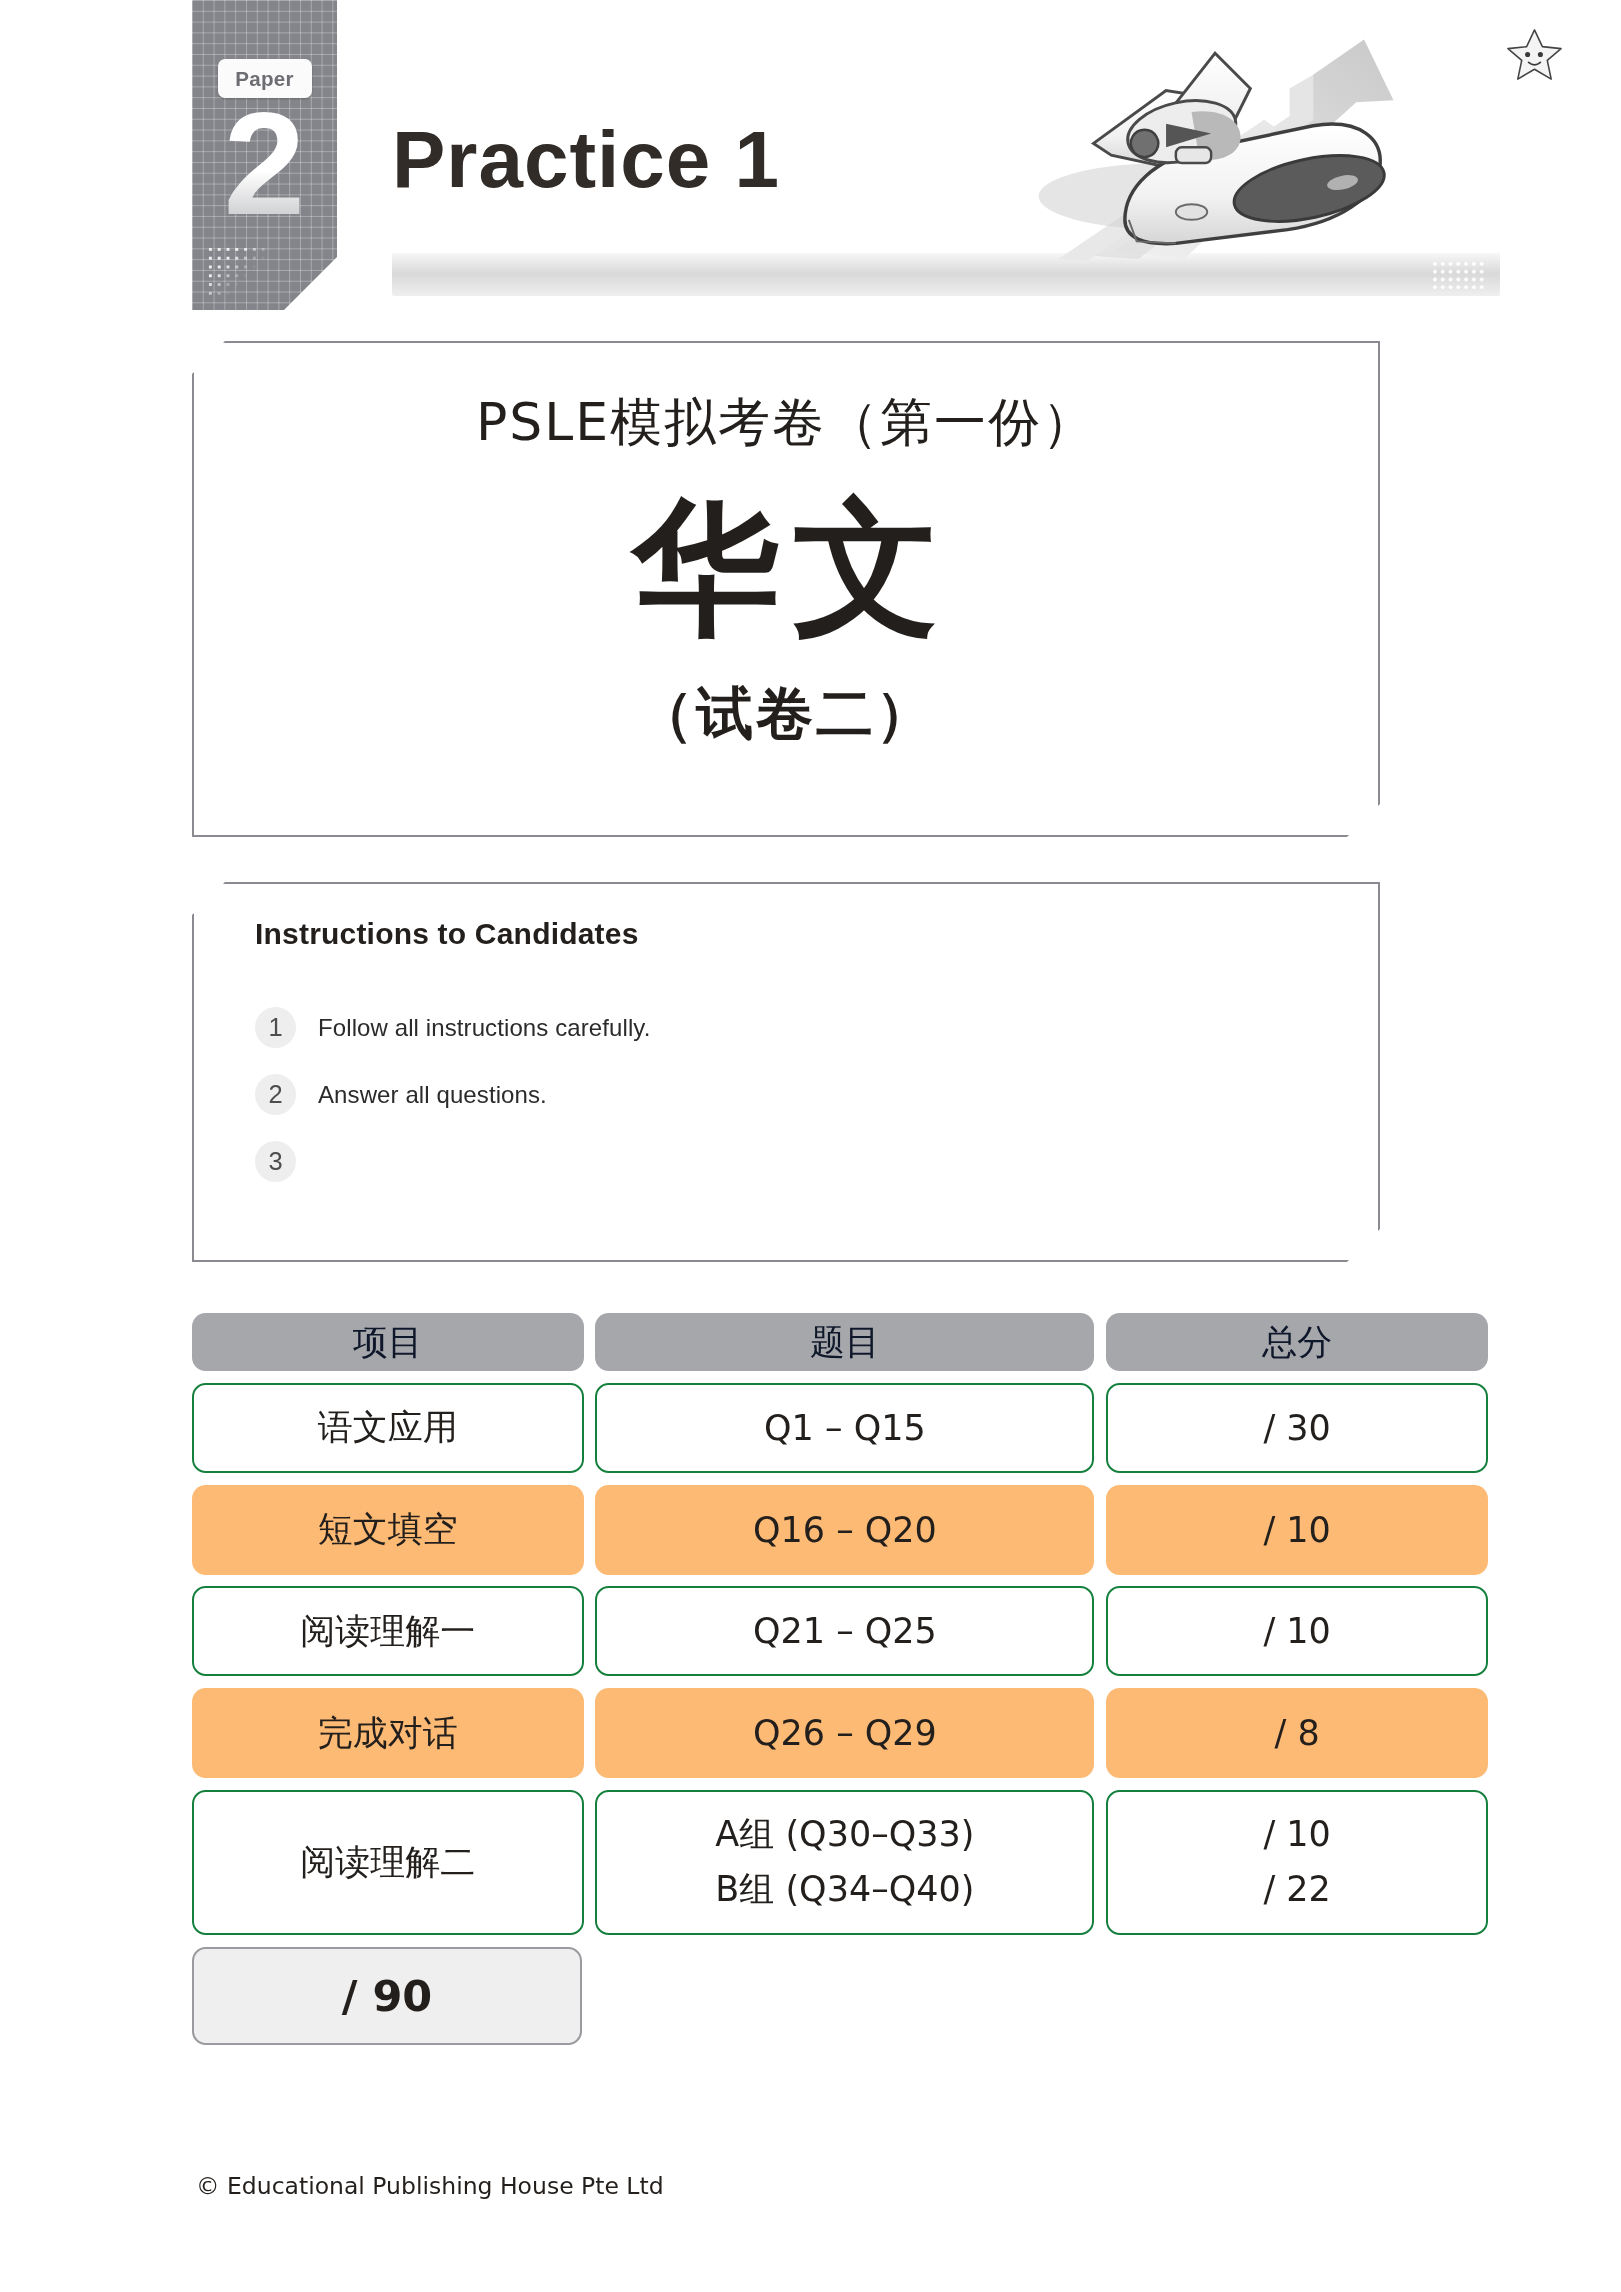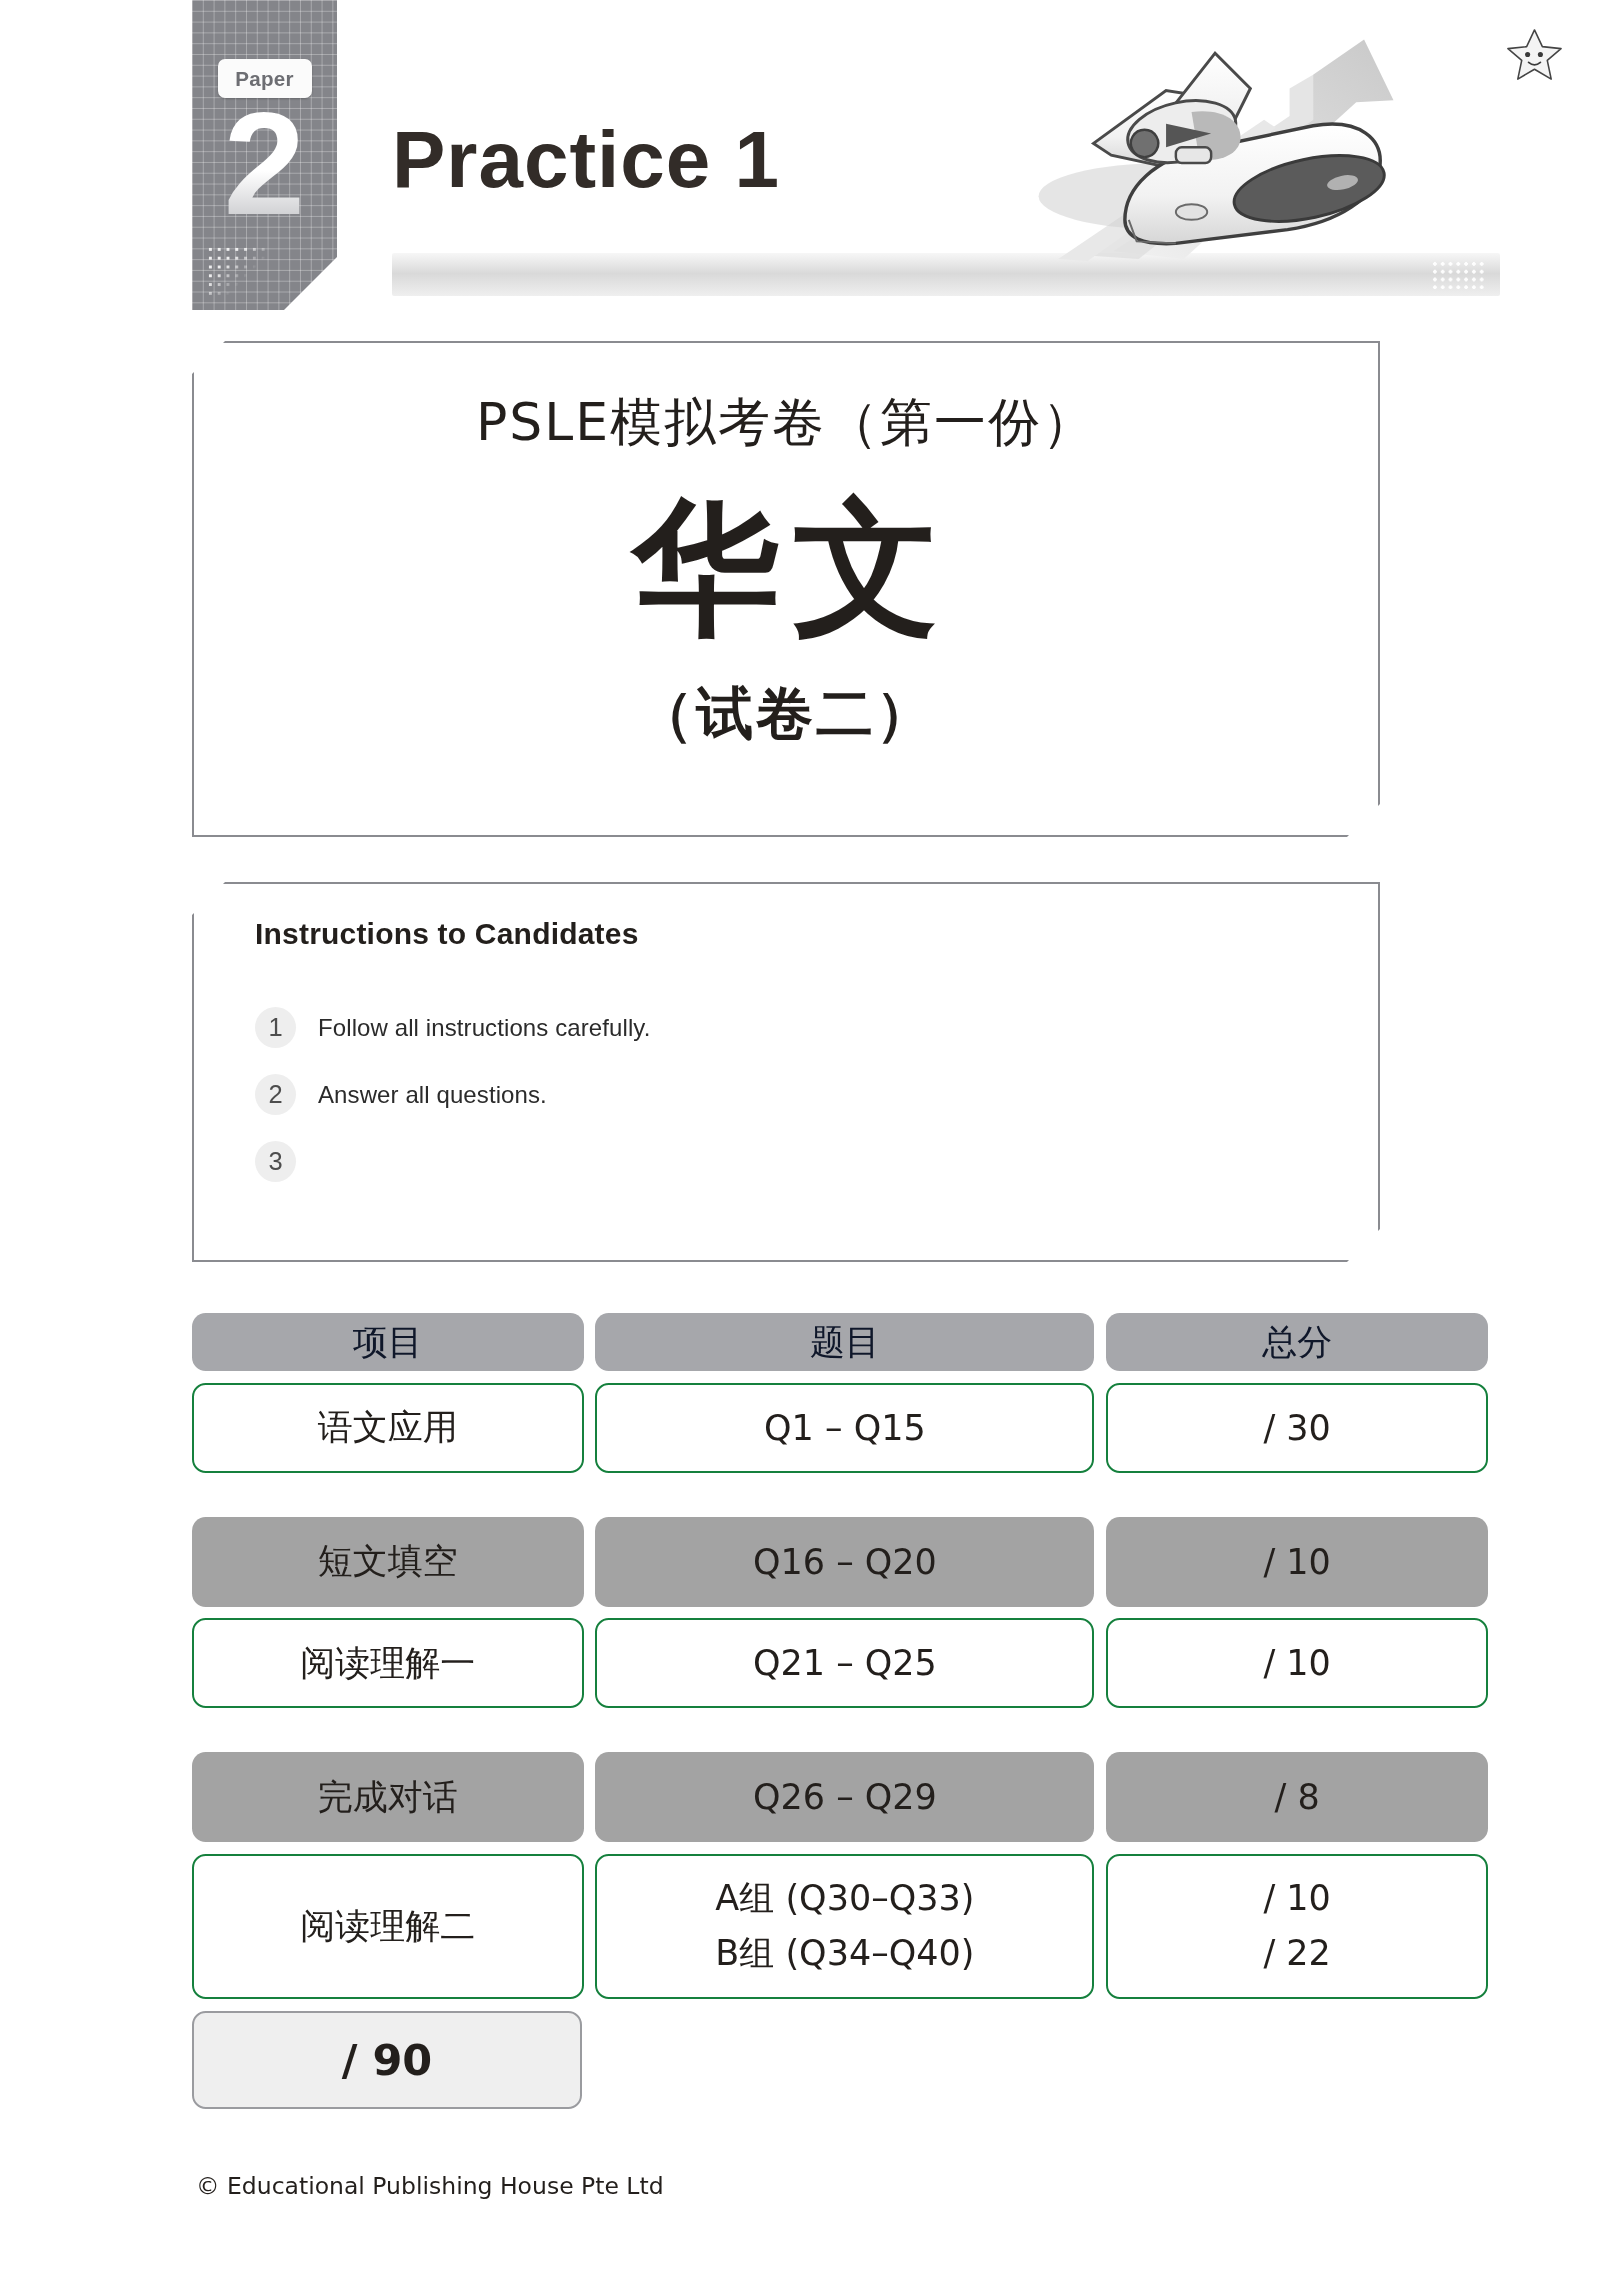--- a/index.html
+++ b/index.html
@@ -278,22 +278,21 @@
     border: none;
     font-size: 35px;
   }
   .row.body .cell {
     height: 90px;
     border: 2px solid #15803d;
     background: #ffffff;
   }
   .row.body.alt .cell {
     border-color: transparent;
-    background: #a3a3a3;
-    margin-top: 32px;
+    background: #fdba74;
   }
   .row.body.tall .cell {
     height: 145px;
     flex-direction: column;
     justify-content: center;
     line-height: 55px;
   }
   .row.total {
     justify-content: flex-start;
   }

